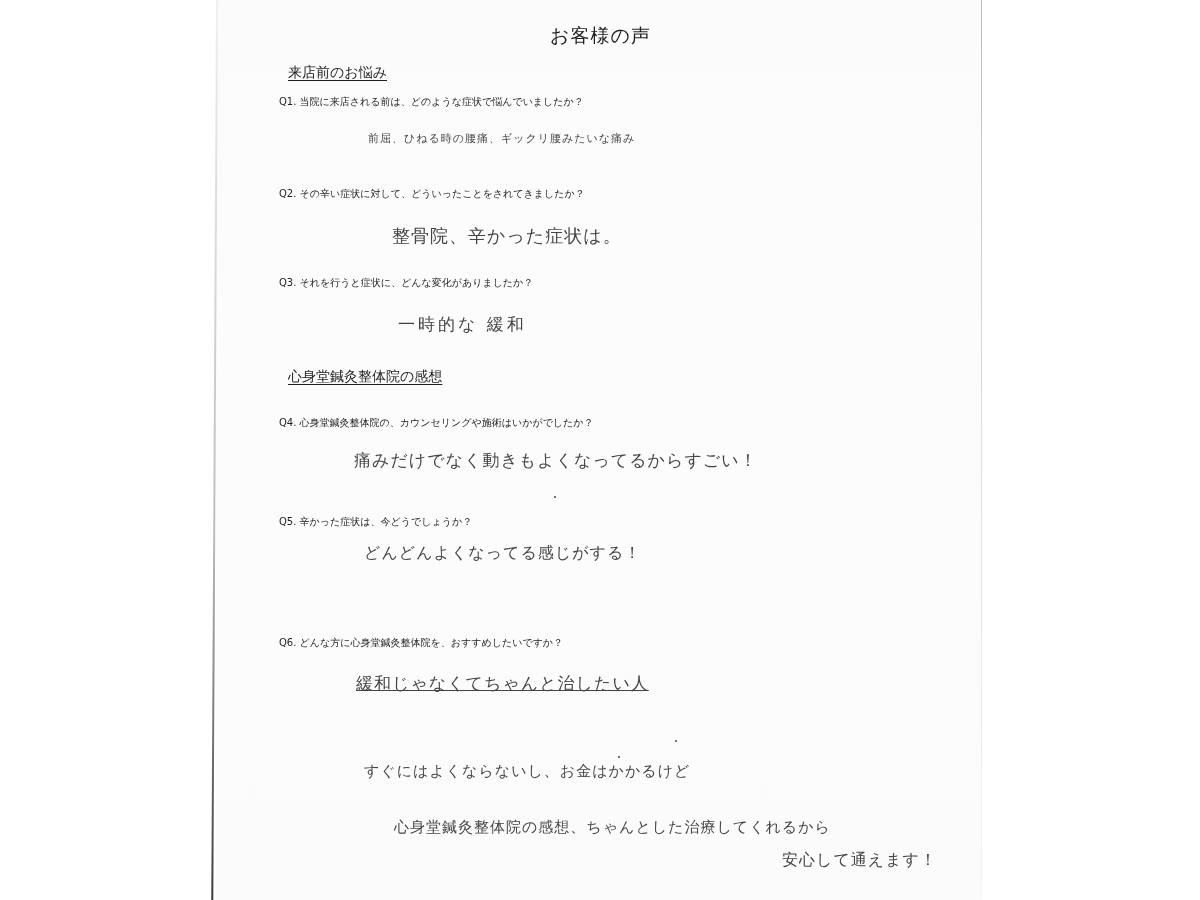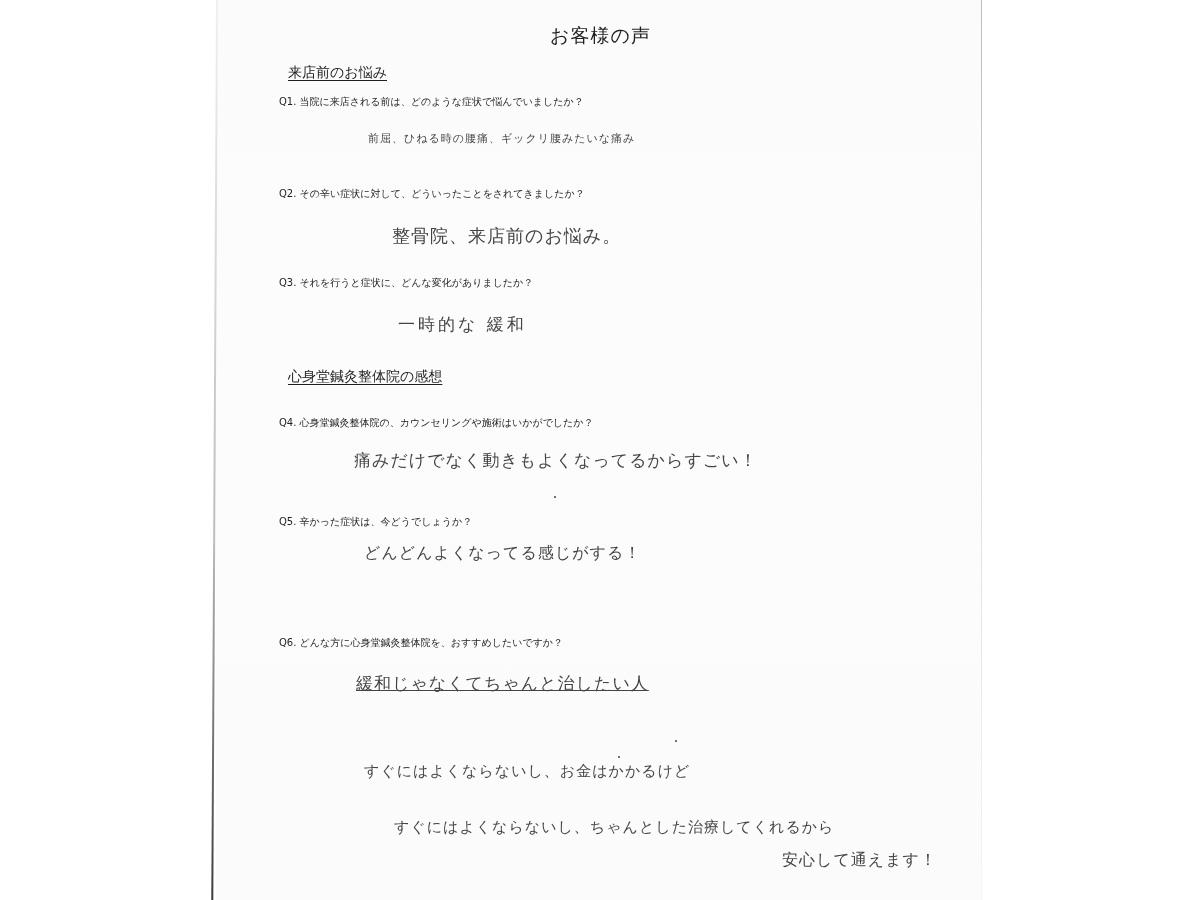--- a/index.html
+++ b/index.html
@@ -90,21 +90,21 @@
     <div class="page-right-edge"></div>
 
     <div class="printed title">お客様の声</div>
 
     <div class="printed section-heading" style="top:64px;">来店前のお悩み</div>
 
     <div class="printed question" style="top:95px;">Q1. 当院に来店される前は、どのような症状で悩んでいましたか？</div>
     <div class="handwritten" style="left:152px; top:131px; font-size:11px;">前屈、ひねる時の腰痛、ギックリ腰みたいな痛み</div>
 
     <div class="printed question" style="top:187px;">Q2. その辛い症状に対して、どういったことをされてきましたか？</div>
-    <div class="handwritten" style="left:176px; top:224px; font-size:18px;">整骨院、来店前のお悩み。</div>
+    <div class="handwritten" style="left:176px; top:224px; font-size:18px;">整骨院、辛かった症状は。</div>
 
     <div class="printed question" style="top:276px;">Q3. それを行うと症状に、どんな変化がありましたか？</div>
     <div class="handwritten" style="left:182px; top:313px; font-size:17px; letter-spacing:3px;">一時的な 緩和</div>
 
     <div class="printed section-heading" style="top:368px;">心身堂鍼灸整体院の感想</div>
 
     <div class="printed question" style="top:416px;">Q4. 心身堂鍼灸整体院の、カウンセリングや施術はいかがでしたか？</div>
     <div class="handwritten" style="left:138px; top:449px; font-size:17px;">痛みだけでなく動きもよくなってるからすごい！</div>
 
     <div class="speck" style="left:338px; top:496px; width:2px; height:2px;"></div>
@@ -112,16 +112,16 @@
     <div class="printed question" style="top:515px;">Q5. 辛かった症状は、今どうでしょうか？</div>
     <div class="handwritten" style="left:148px; top:543px; font-size:16px;">どんどんよくなってる感じがする！</div>
 
     <div class="printed question" style="top:636px;">Q6. どんな方に心身堂鍼灸整体院を、おすすめしたいですか？</div>
     <div class="handwritten" style="left:140px; top:672px; font-size:17px;text-decoration:underline;">緩和じゃなくてちゃんと治したい人</div>
 
     <div class="speck" style="left:459px; top:740px; width:2px; height:2px;"></div>
 
     <div class="speck" style="left:402px; top:756px; width:2px; height:2px;"></div>
     <div class="handwritten" style="left:148px; top:762px; font-size:15px;">すぐにはよくならないし、お金はかかるけど</div>
-    <div class="handwritten" style="left:178px; top:818px; font-size:15px;">すぐにはよくならないし、ちゃんとした治療してくれるから</div>
+    <div class="handwritten" style="left:178px; top:818px; font-size:15px;">心身堂鍼灸整体院の感想、ちゃんとした治療してくれるから</div>
     <div class="handwritten" style="left:566px; top:850px; font-size:16px;">安心して通えます！</div>
   </div>
 </div>
 
 </body></html>

